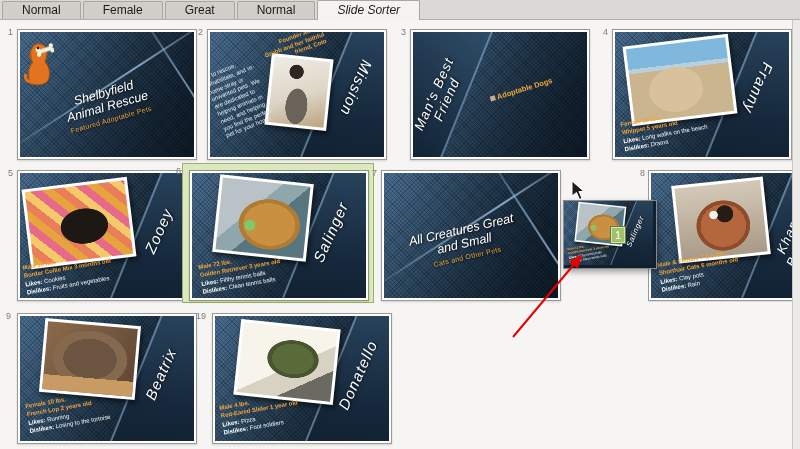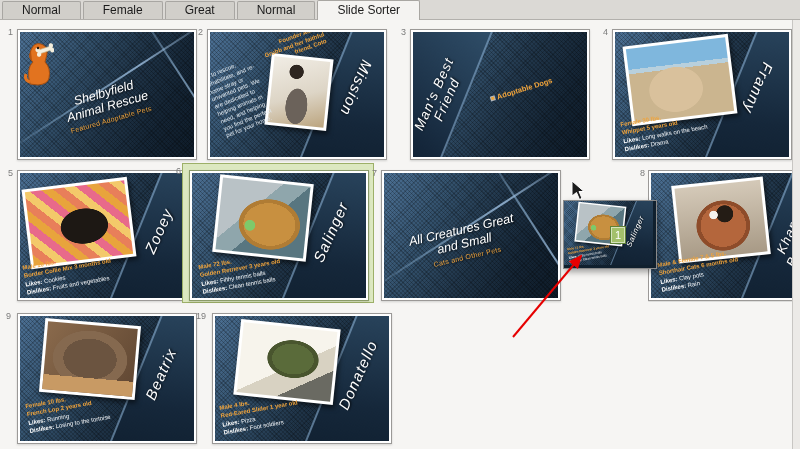--- a/index.html
+++ b/index.html
@@ -6,21 +6,21 @@
   #stage{position:relative;width:800px;height:449px;overflow:hidden;
          background:#f6f5f3;font-family:"Liberation Sans",sans-serif;}
 
   
   .tabbar{position:absolute;left:0;top:0;width:800px;height:20px;background:#dbd9d5;
           border-bottom:1px solid #b2b0ac;display:flex;align-items:flex-end;gap:2px;
           padding-left:2px;box-sizing:border-box;z-index:5;}
   .tab{height:17px;line-height:17px;padding:0 19px;font-size:12px;color:#1b1b1b;
        background:#d1cfca;border:1px solid #a8a6a2;border-bottom:none;
        border-radius:2px 2px 0 0;cursor:default;white-space:nowrap;margin-top:48px;}
-  .tab.active{background:#f4f3f1;height:19px;line-height:19px;margin-bottom:-1px;}
+  .tab.active{background:#f4f3f1;height:19px;line-height:19px;margin-bottom:-1px;font-style:italic;}
 
   
   .slide{position:absolute;background:#fff;padding:2px;border:1px solid #9b9997;
          box-shadow:0 1px 2px rgba(0,0,0,0.15);}
   .canvas{position:relative;width:174px;height:125px;overflow:hidden;
      background:
       repeating-linear-gradient(45deg, rgba(0,0,0,0.22) 0 1px, transparent 1px 3px),
       repeating-linear-gradient(-45deg, rgba(0,0,0,0.18) 0 1px, transparent 1px 3px),
       linear-gradient(118deg,#4c7094 0%,#33516c 30%,#203549 55%,#142434 78%,#0e1b28 100%);}
   .band-r{position:absolute;top:-28%;right:-30%;width:62%;height:170%;

